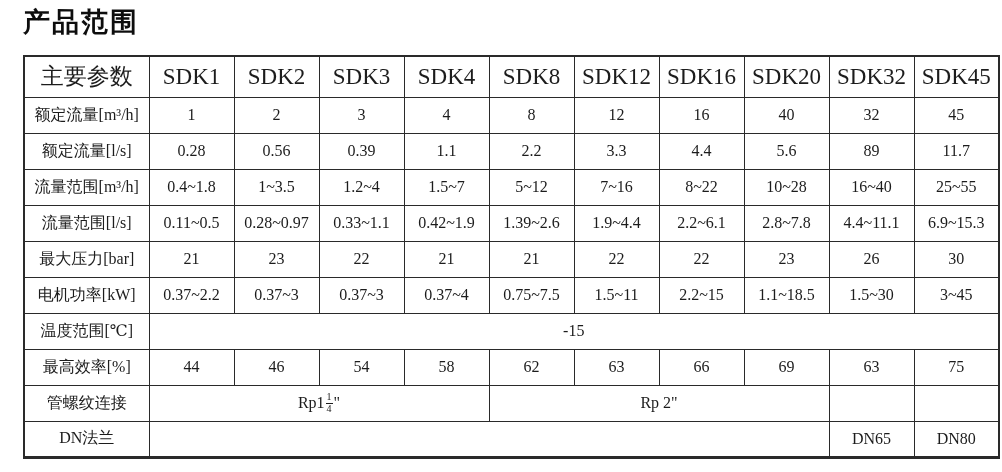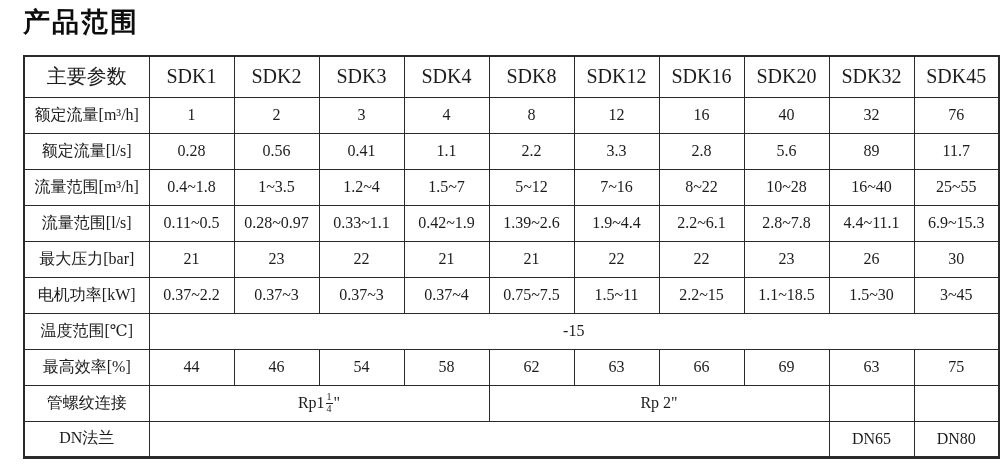--- a/index.html
+++ b/index.html
@@ -38,21 +38,21 @@
   table.spec td {
     border: 1px solid #2a2a2a;
     text-align: center;
     vertical-align: middle;
     font-size: 16px;
     height: 36px;
     padding: 0 2px;
     overflow: hidden;
     white-space: nowrap;
   }
-  tr.header-row td { height: 41px; font-size: 20px; }
+  tr.header-row td { height: 41px; font-size: 23px; }
   td.lbl {
     text-align: left;
     padding-left: 9px;
     font-size: 17px;
   }
   td.lbl.hdr { text-align: center; padding-left: 2px; }
   .frac {
     display: inline-block;
     vertical-align: -4px;
     text-align: center;
@@ -103,32 +103,32 @@
       <td class="lbl">额定流量[m³/h]</td>
       <td>1</td>
       <td>2</td>
       <td>3</td>
       <td>4</td>
       <td>8</td>
       <td>12</td>
       <td>16</td>
       <td>40</td>
       <td>32</td>
-      <td>76</td>
+      <td>45</td>
     </tr>
 
     <tr>
       <td class="lbl">额定流量[l/s]</td>
       <td>0.28</td>
       <td>0.56</td>
-      <td>0.41</td>
+      <td>0.39</td>
       <td>1.1</td>
       <td>2.2</td>
       <td>3.3</td>
-      <td>2.8</td>
+      <td>4.4</td>
       <td>5.6</td>
       <td>89</td>
       <td>11.7</td>
     </tr>
 
     <tr>
       <td class="lbl">流量范围[m³/h]</td>
       <td>0.4~1.8</td>
       <td>1~3.5</td>
       <td>1.2~4</td>

